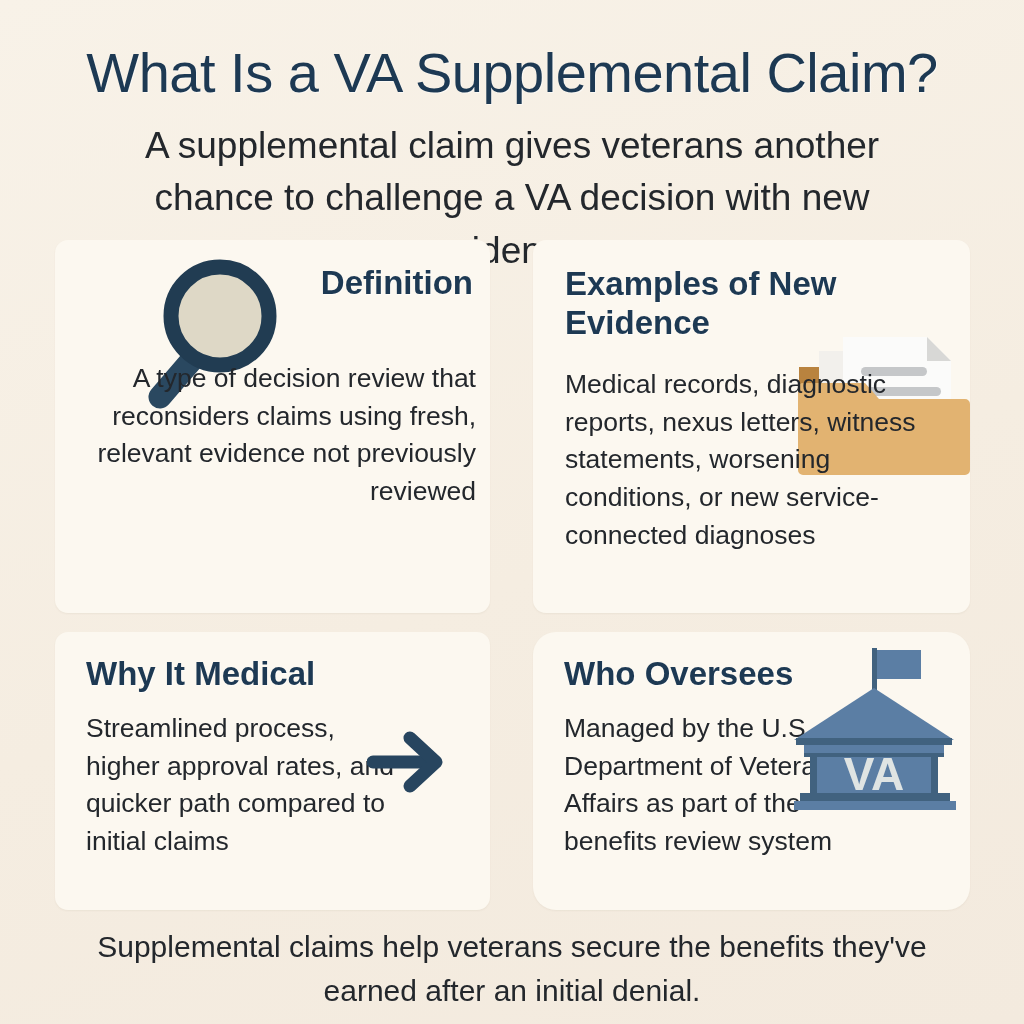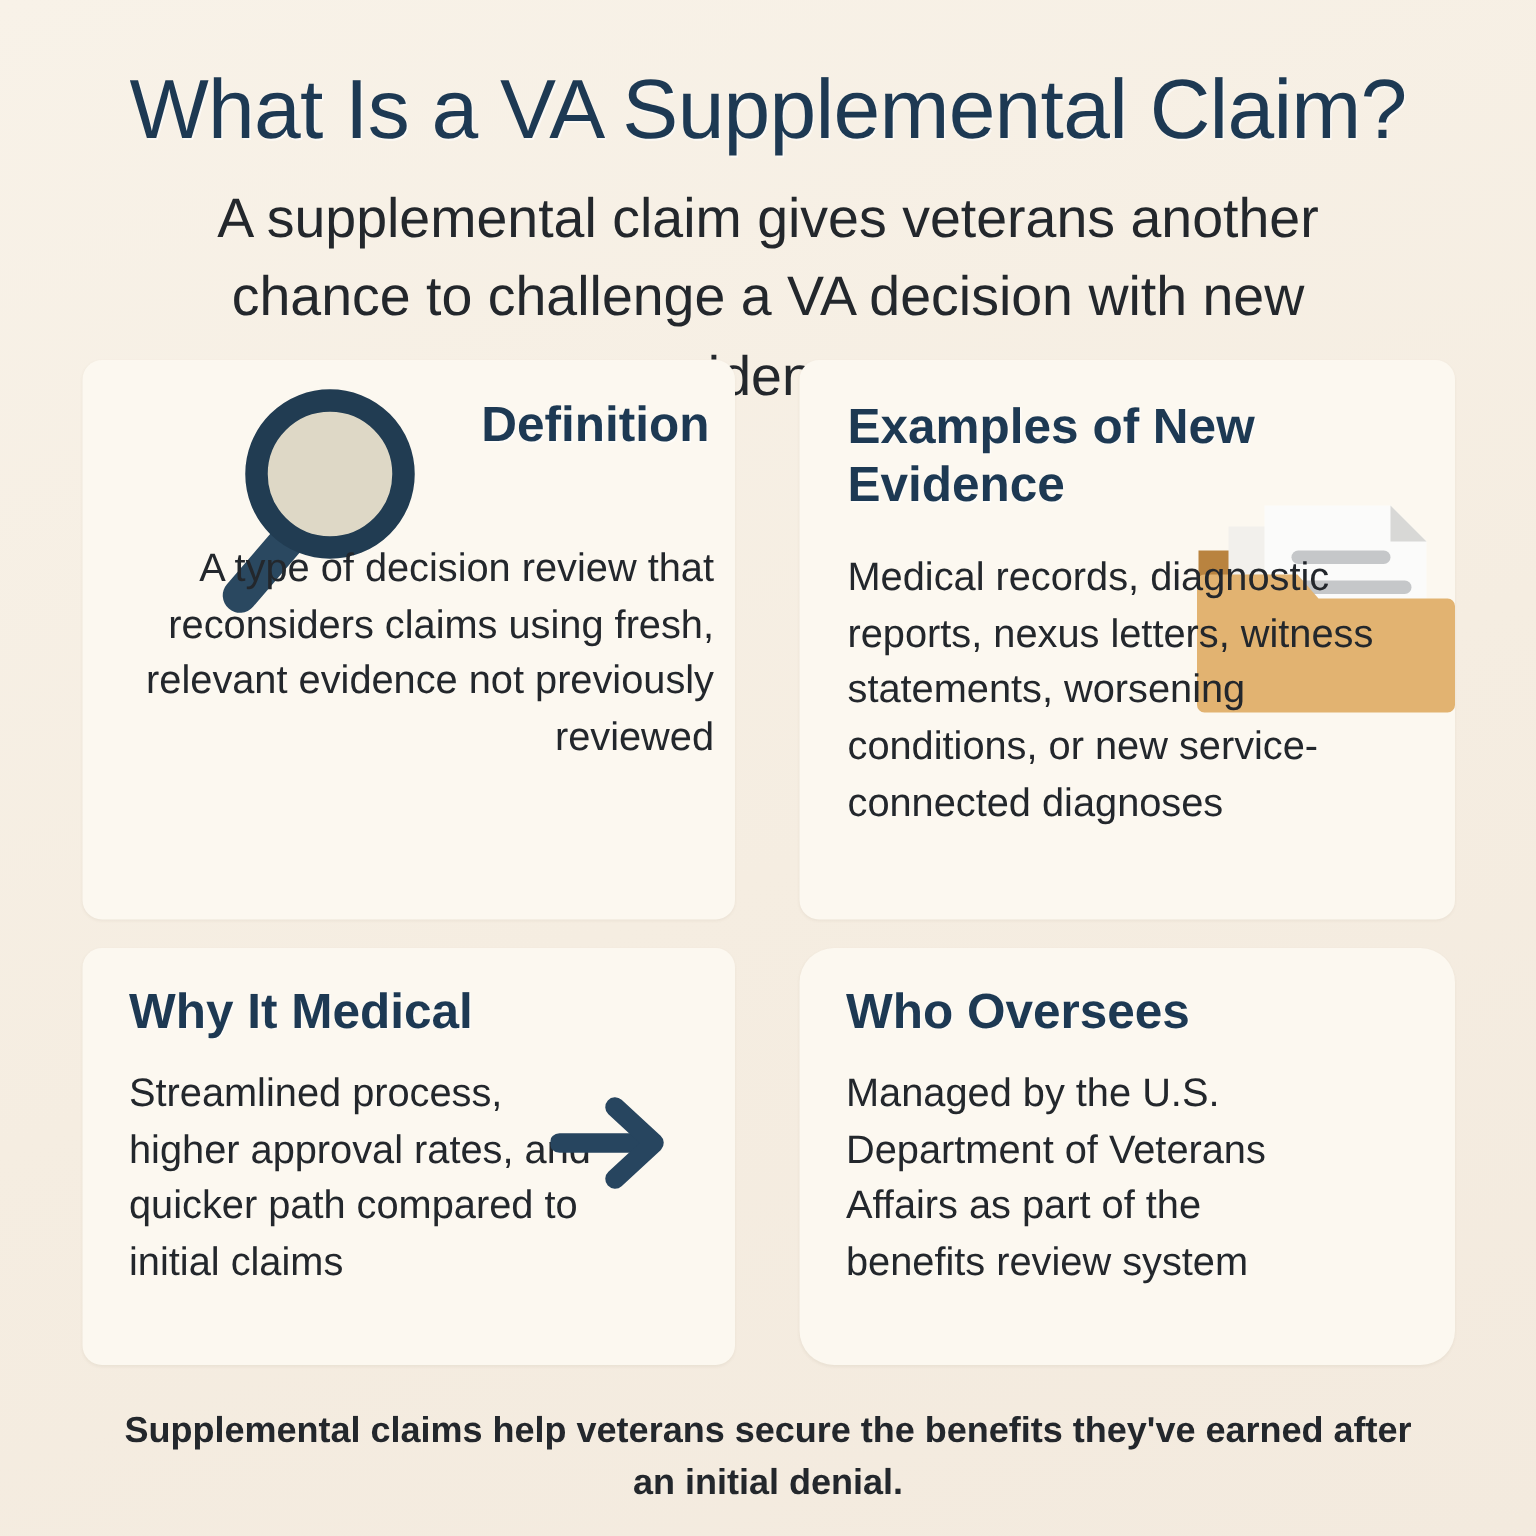--- a/index.html
+++ b/index.html
@@ -176,25 +176,24 @@
   
   .footer {
     position: absolute;
     left: 0;
     top: 925px;
     width: 1024px;
     text-align: center;
   }
   .footer-text {
     width: 880px;
-    margin: 12px auto;
-    font-size: 24px;
+    margin: 0 auto;
+    font-size: 30px;
     line-height: 1.45;
     color: #23272c;
-    font-weight: bold;
   }
 </style>
 </head>
 <body>
 
 <div class="page">
 
   <div class="header">
     <h1 class="title">What Is a VA Supplemental Claim?</h1>
     <p class="subtitle">A supplemental claim gives veterans another chance to challenge a VA decision with new evidence.</p>
@@ -248,20 +247,43 @@
             <polyline points="43,11 69,35 43,59" fill="none" stroke="#27455f" stroke-width="13" stroke-linecap="round" stroke-linejoin="round"></polyline>
           </svg>
         </span>
       </div>
     </div>
 
     <div class="card card-br">
       <div class="card-inner">
         <h2 class="card-heading c4-head">Who Oversees</h2>
         <p class="card-body c4-body">Managed by the U.S. Department of Veterans Affairs as part of the benefits review system</p>
+        <span class="building-icon">
+          <svg viewBox="0 0 180 175" width="180" height="175">
+
+            <rect x="86" y="8" width="5" height="52" fill="#41627f"></rect>
+
+            <rect x="91" y="10" width="44" height="29" fill="#5b7ea4"></rect>
+
+            <path d="M88 48 L168 100 H8 Z" fill="#5b7ea4"></path>
+            <rect x="10" y="98" width="156" height="7" fill="#41627f"></rect>
+
+            <rect x="18" y="105" width="140" height="10" fill="#5b7ea4"></rect>
+            <rect x="18" y="113" width="140" height="4" fill="#41627f"></rect>
+
+            <rect x="24" y="117" width="128" height="36" fill="#5b7ea4"></rect>
+            <rect x="24" y="117" width="7" height="36" fill="#41627f"></rect>
+            <rect x="145" y="117" width="7" height="36" fill="#41627f"></rect>
+
+            <rect x="14" y="153" width="150" height="11" fill="#41627f"></rect>
+            <rect x="8" y="161" width="162" height="9" fill="#5b7ea4"></rect>
+
+            <text x="88" y="150" font-family="'Liberation Sans', sans-serif" font-size="46" font-weight="bold" fill="#dfe4e3" text-anchor="middle">VA</text>
+          </svg>
+        </span>
       </div>
     </div>
 
   </div>
 
   <div class="footer">
     <p class="footer-text">Supplemental claims help veterans secure the benefits they've earned after an initial denial.</p>
   </div>
 
 </div>

